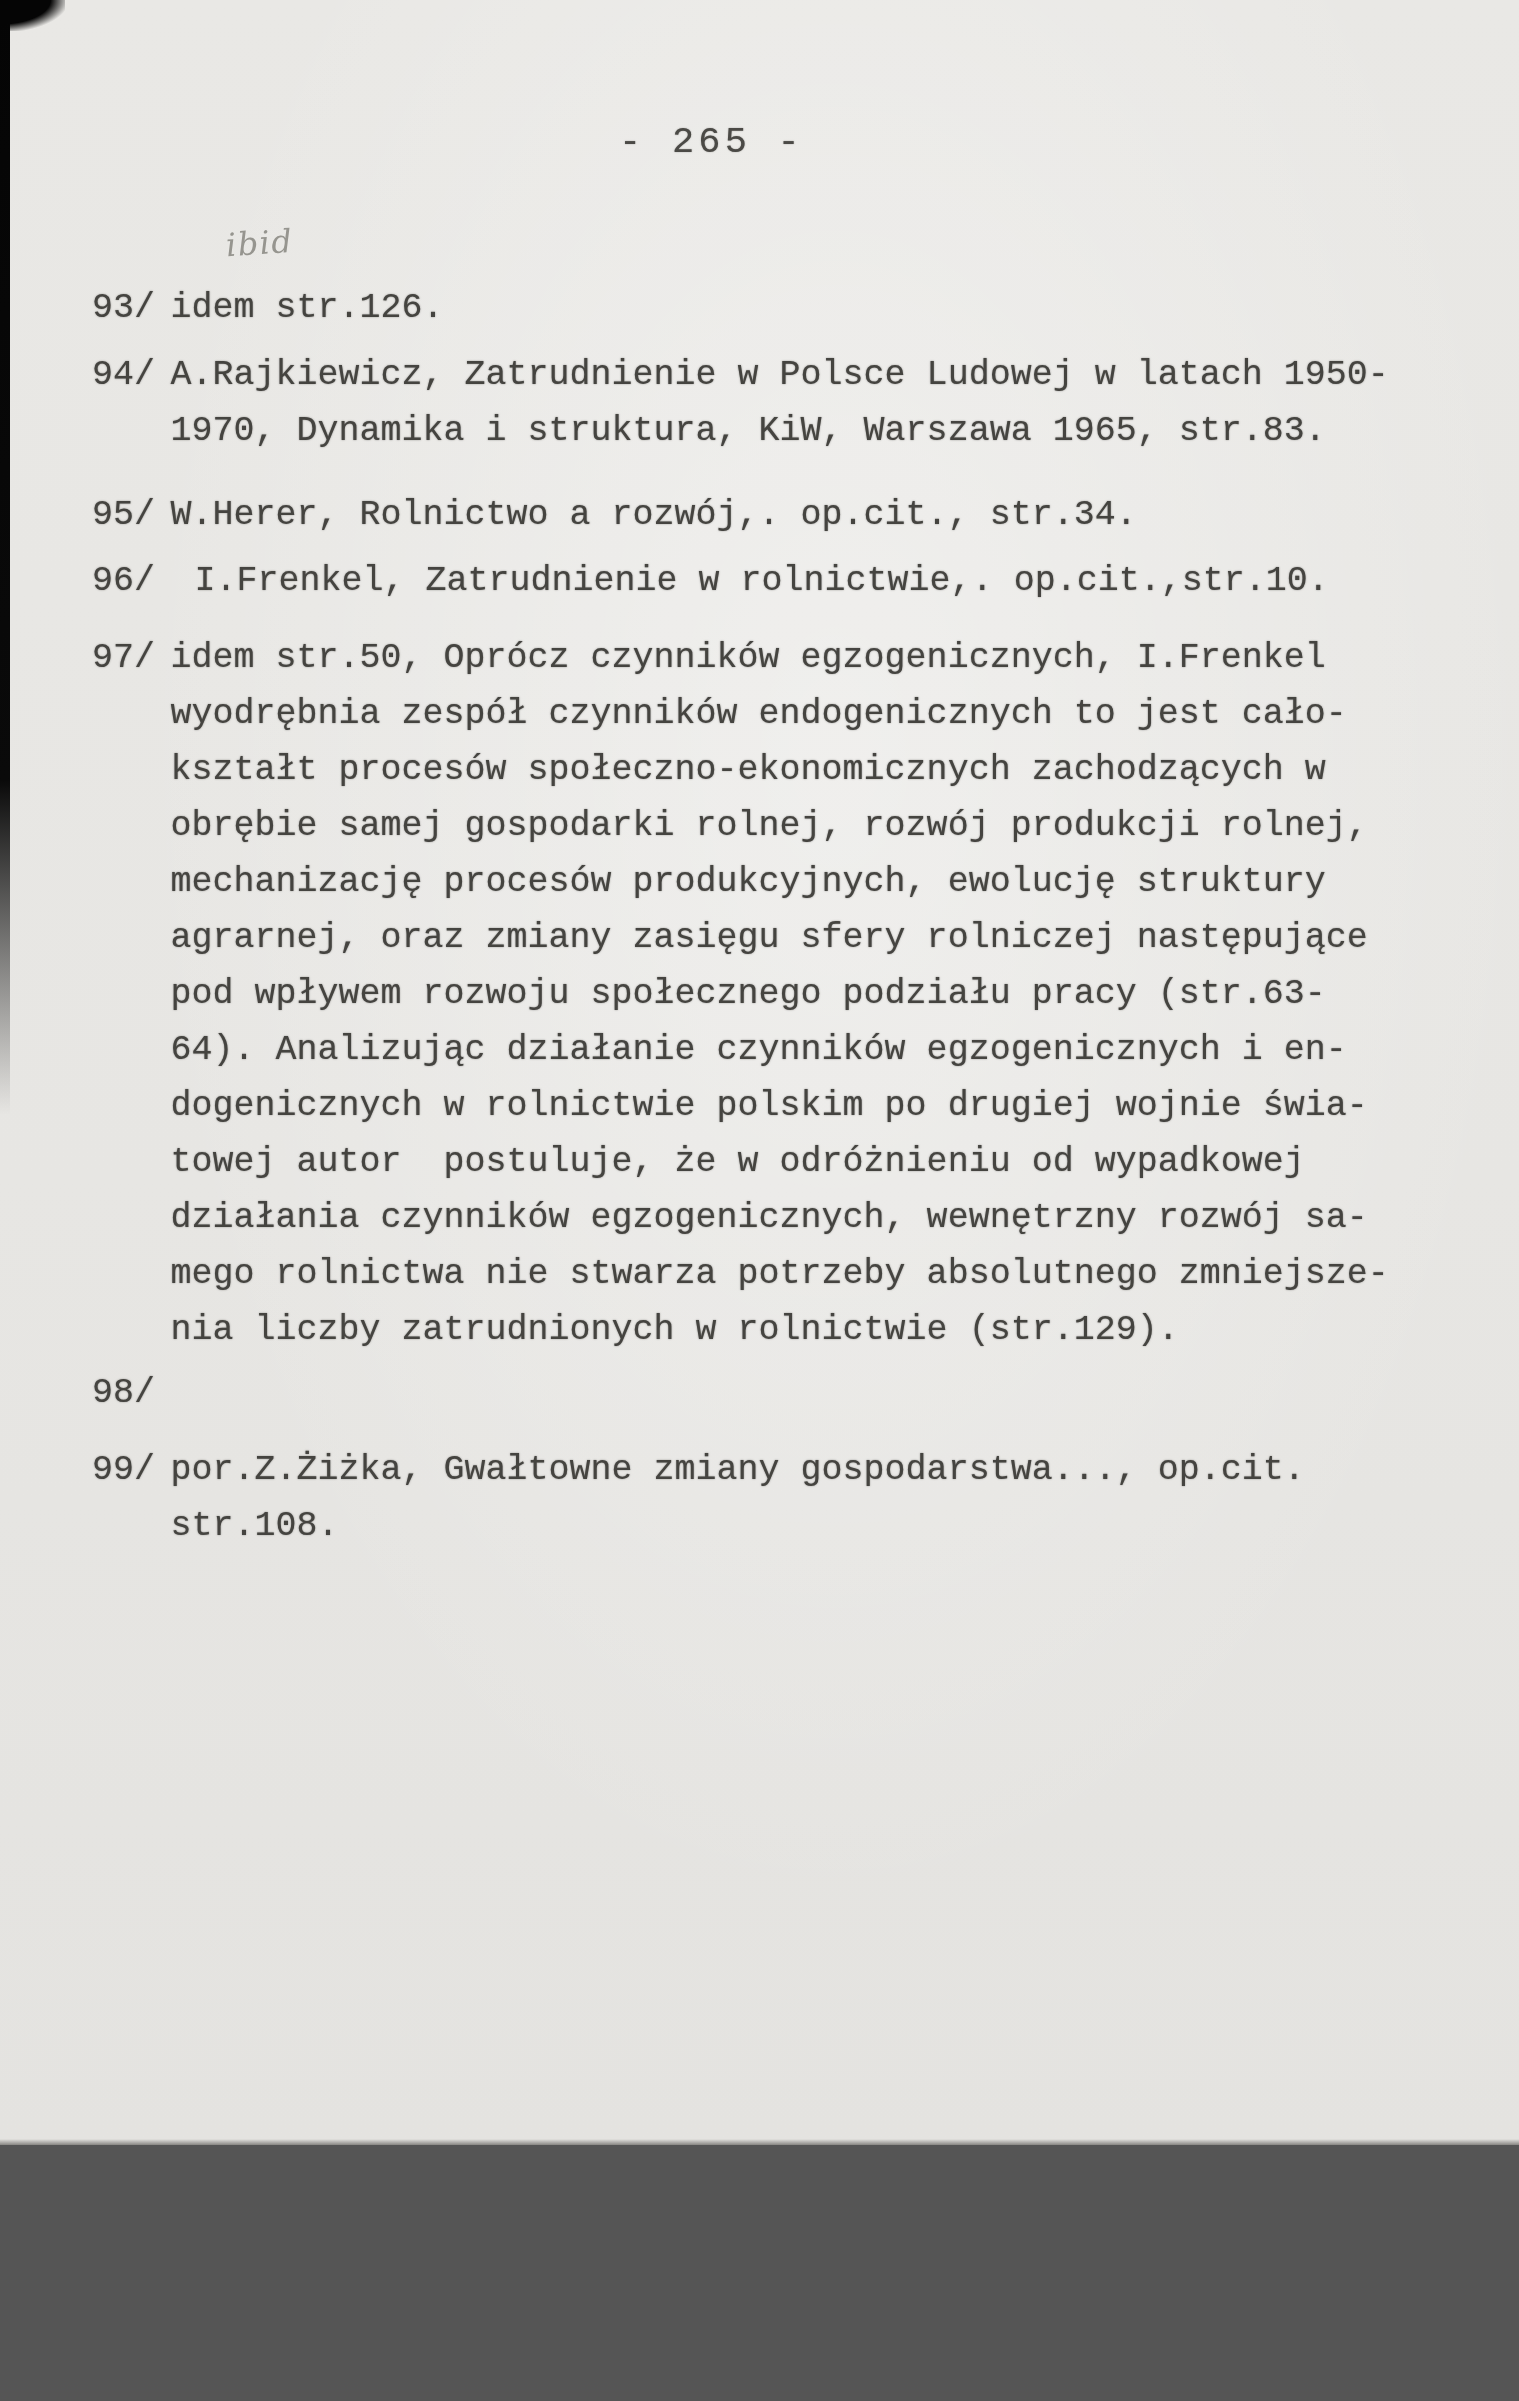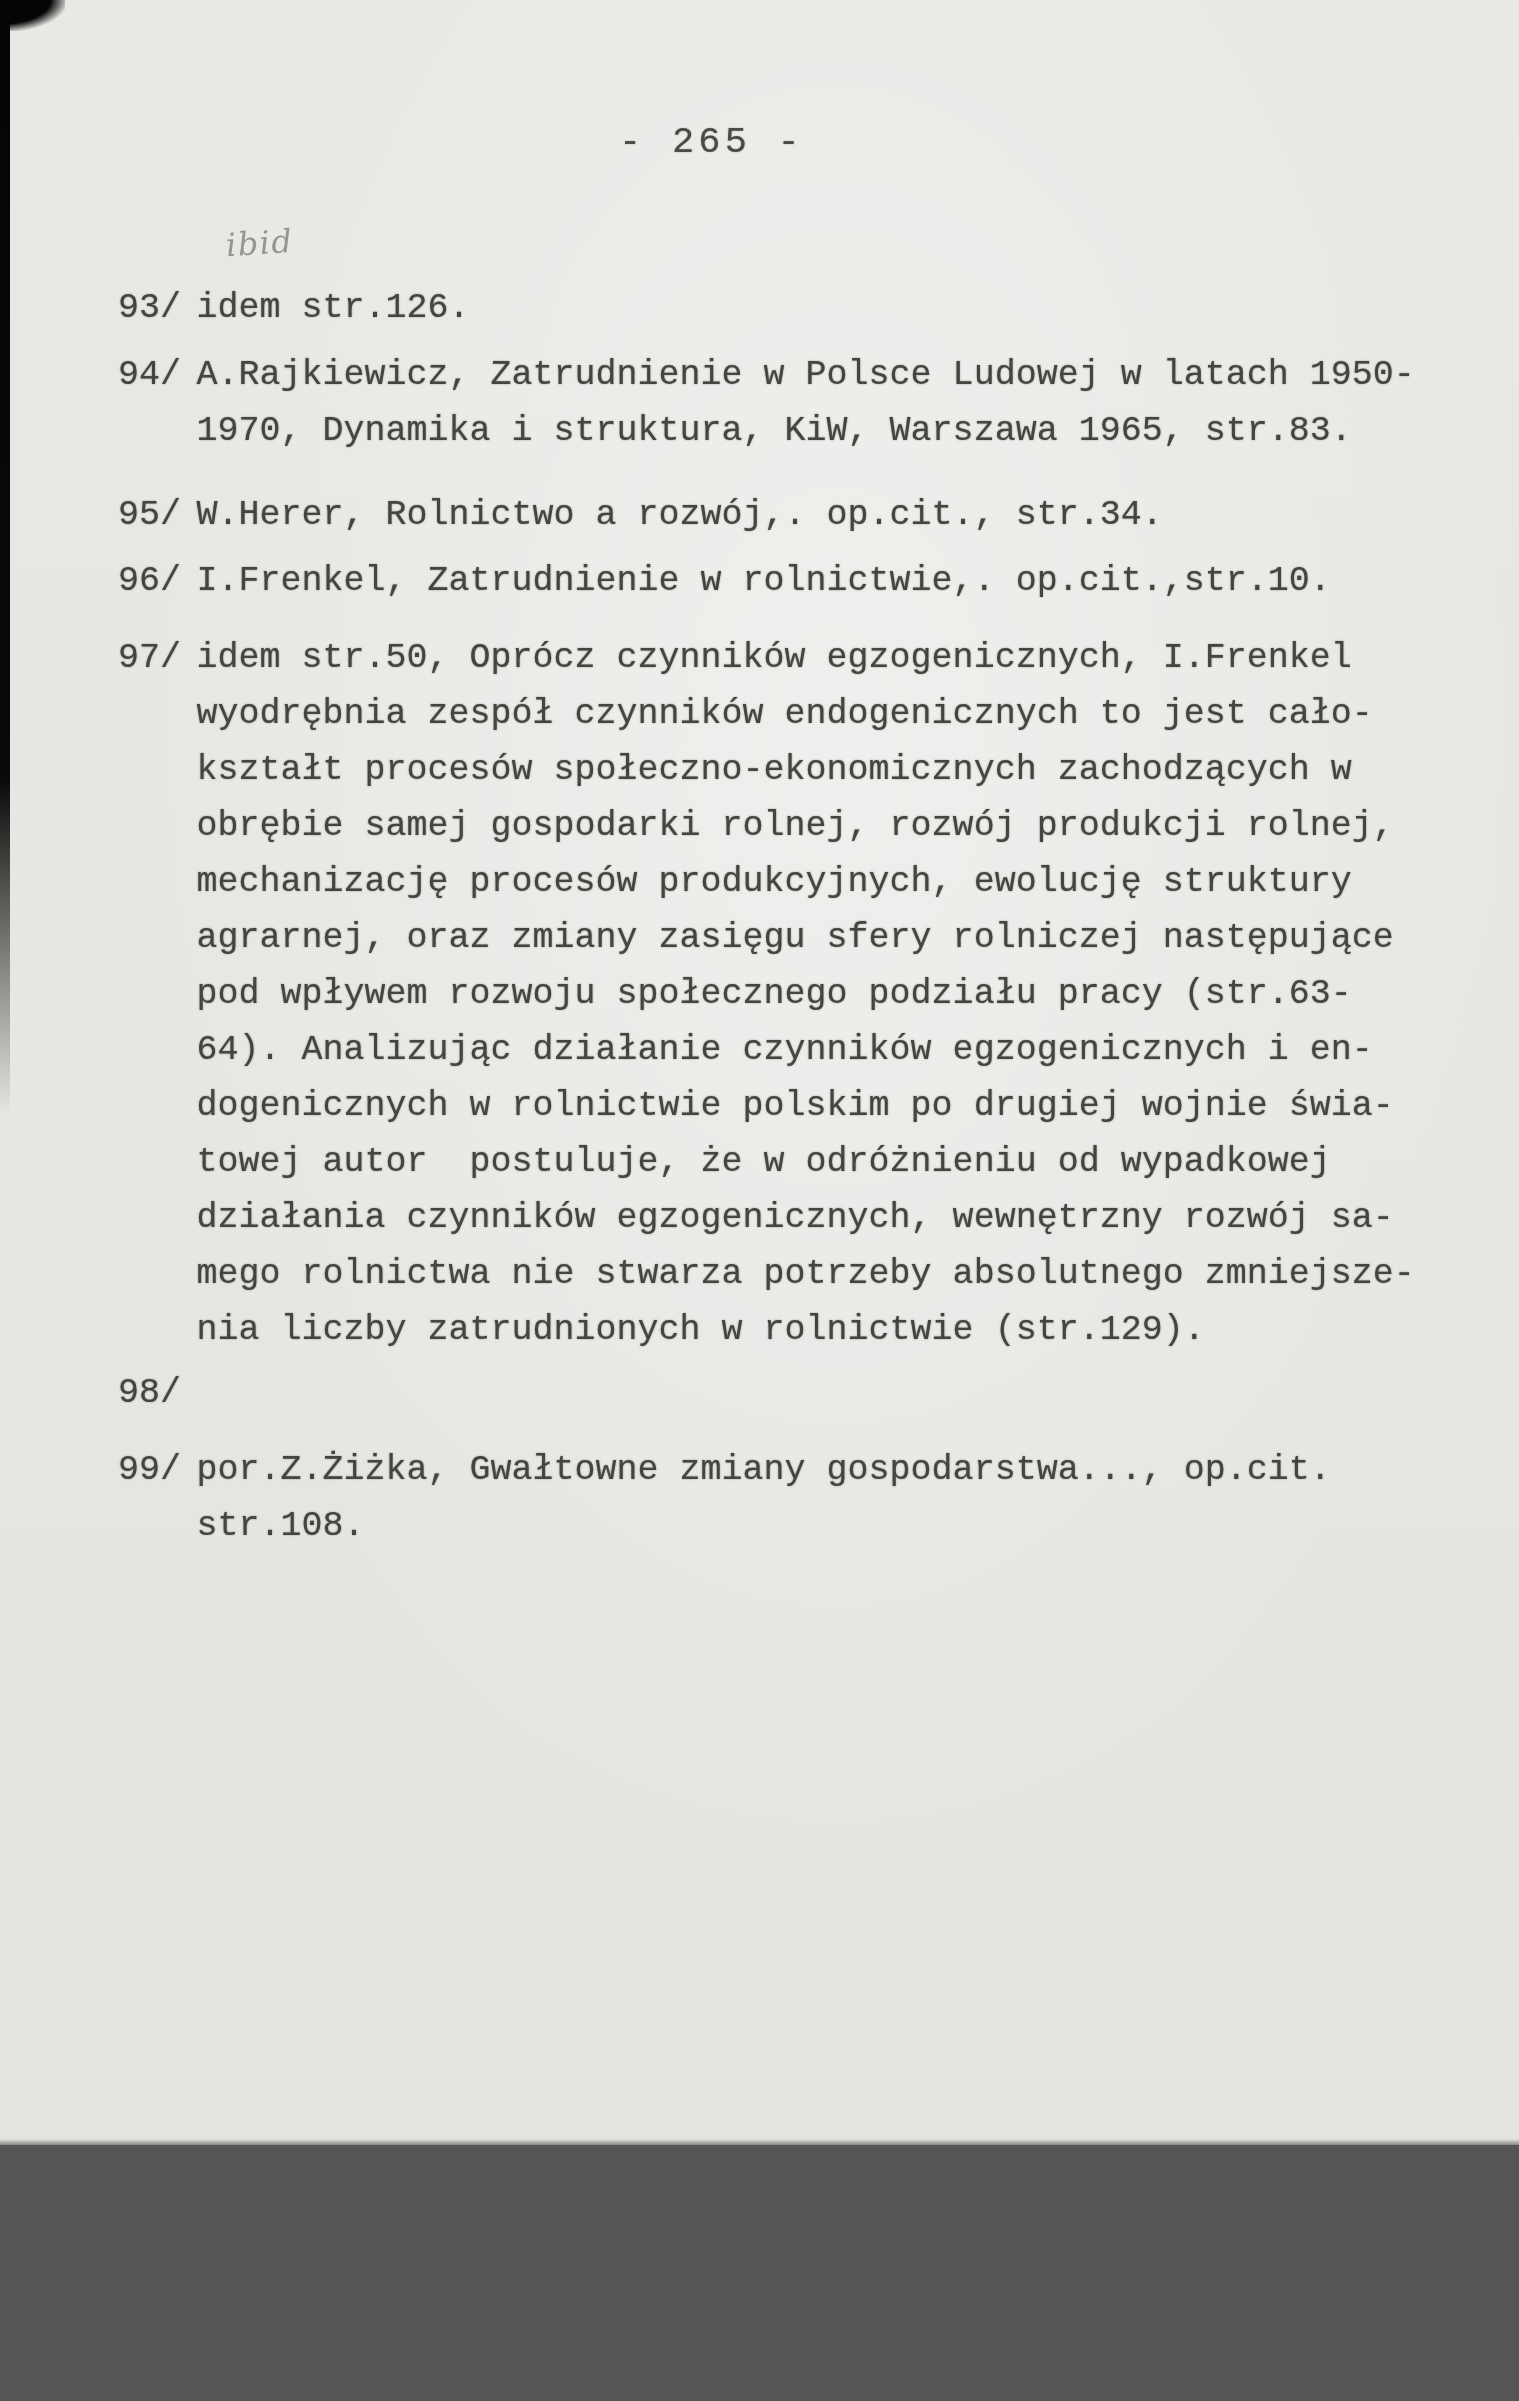--- a/index.html
+++ b/index.html
@@ -62,38 +62,38 @@
   }
   .footnotes {
     position: absolute;
     top: 280px;
     left: 0;
     width: 1519px;
   }
   .fn-row {
     display: flex;
     align-items: flex-start;
-    padding-left: 91px;
+    padding-left: 65px;
     font-size: 35px;
     line-height: 56px;
     text-shadow: 0 0 1.8px rgba(72,70,66,0.6);
   }
   .fn-num {
     min-width: 90px;
     text-align: right;
     flex-shrink: 0;
     white-space: nowrap;
   }
   .fn-text {
     margin-left: 15.5px;
     white-space: pre-wrap;
     max-width: 1280px;
   }
   .mb-sm  { margin-bottom: 10.6px; }
-  .mb-md  { margin-bottom: 21px; }
+  .mb-md  { margin-bottom: 21px; gap: 24px; }
   .mb-lg  { margin-bottom: 28px; }
   .mb-xl  { margin-bottom: 39px; }
   .mb-xs  { margin-bottom: 7px; }
 </style>
 </head>
 <body>
 
 <div class="page">
 
   <div class="edge-left"></div>

